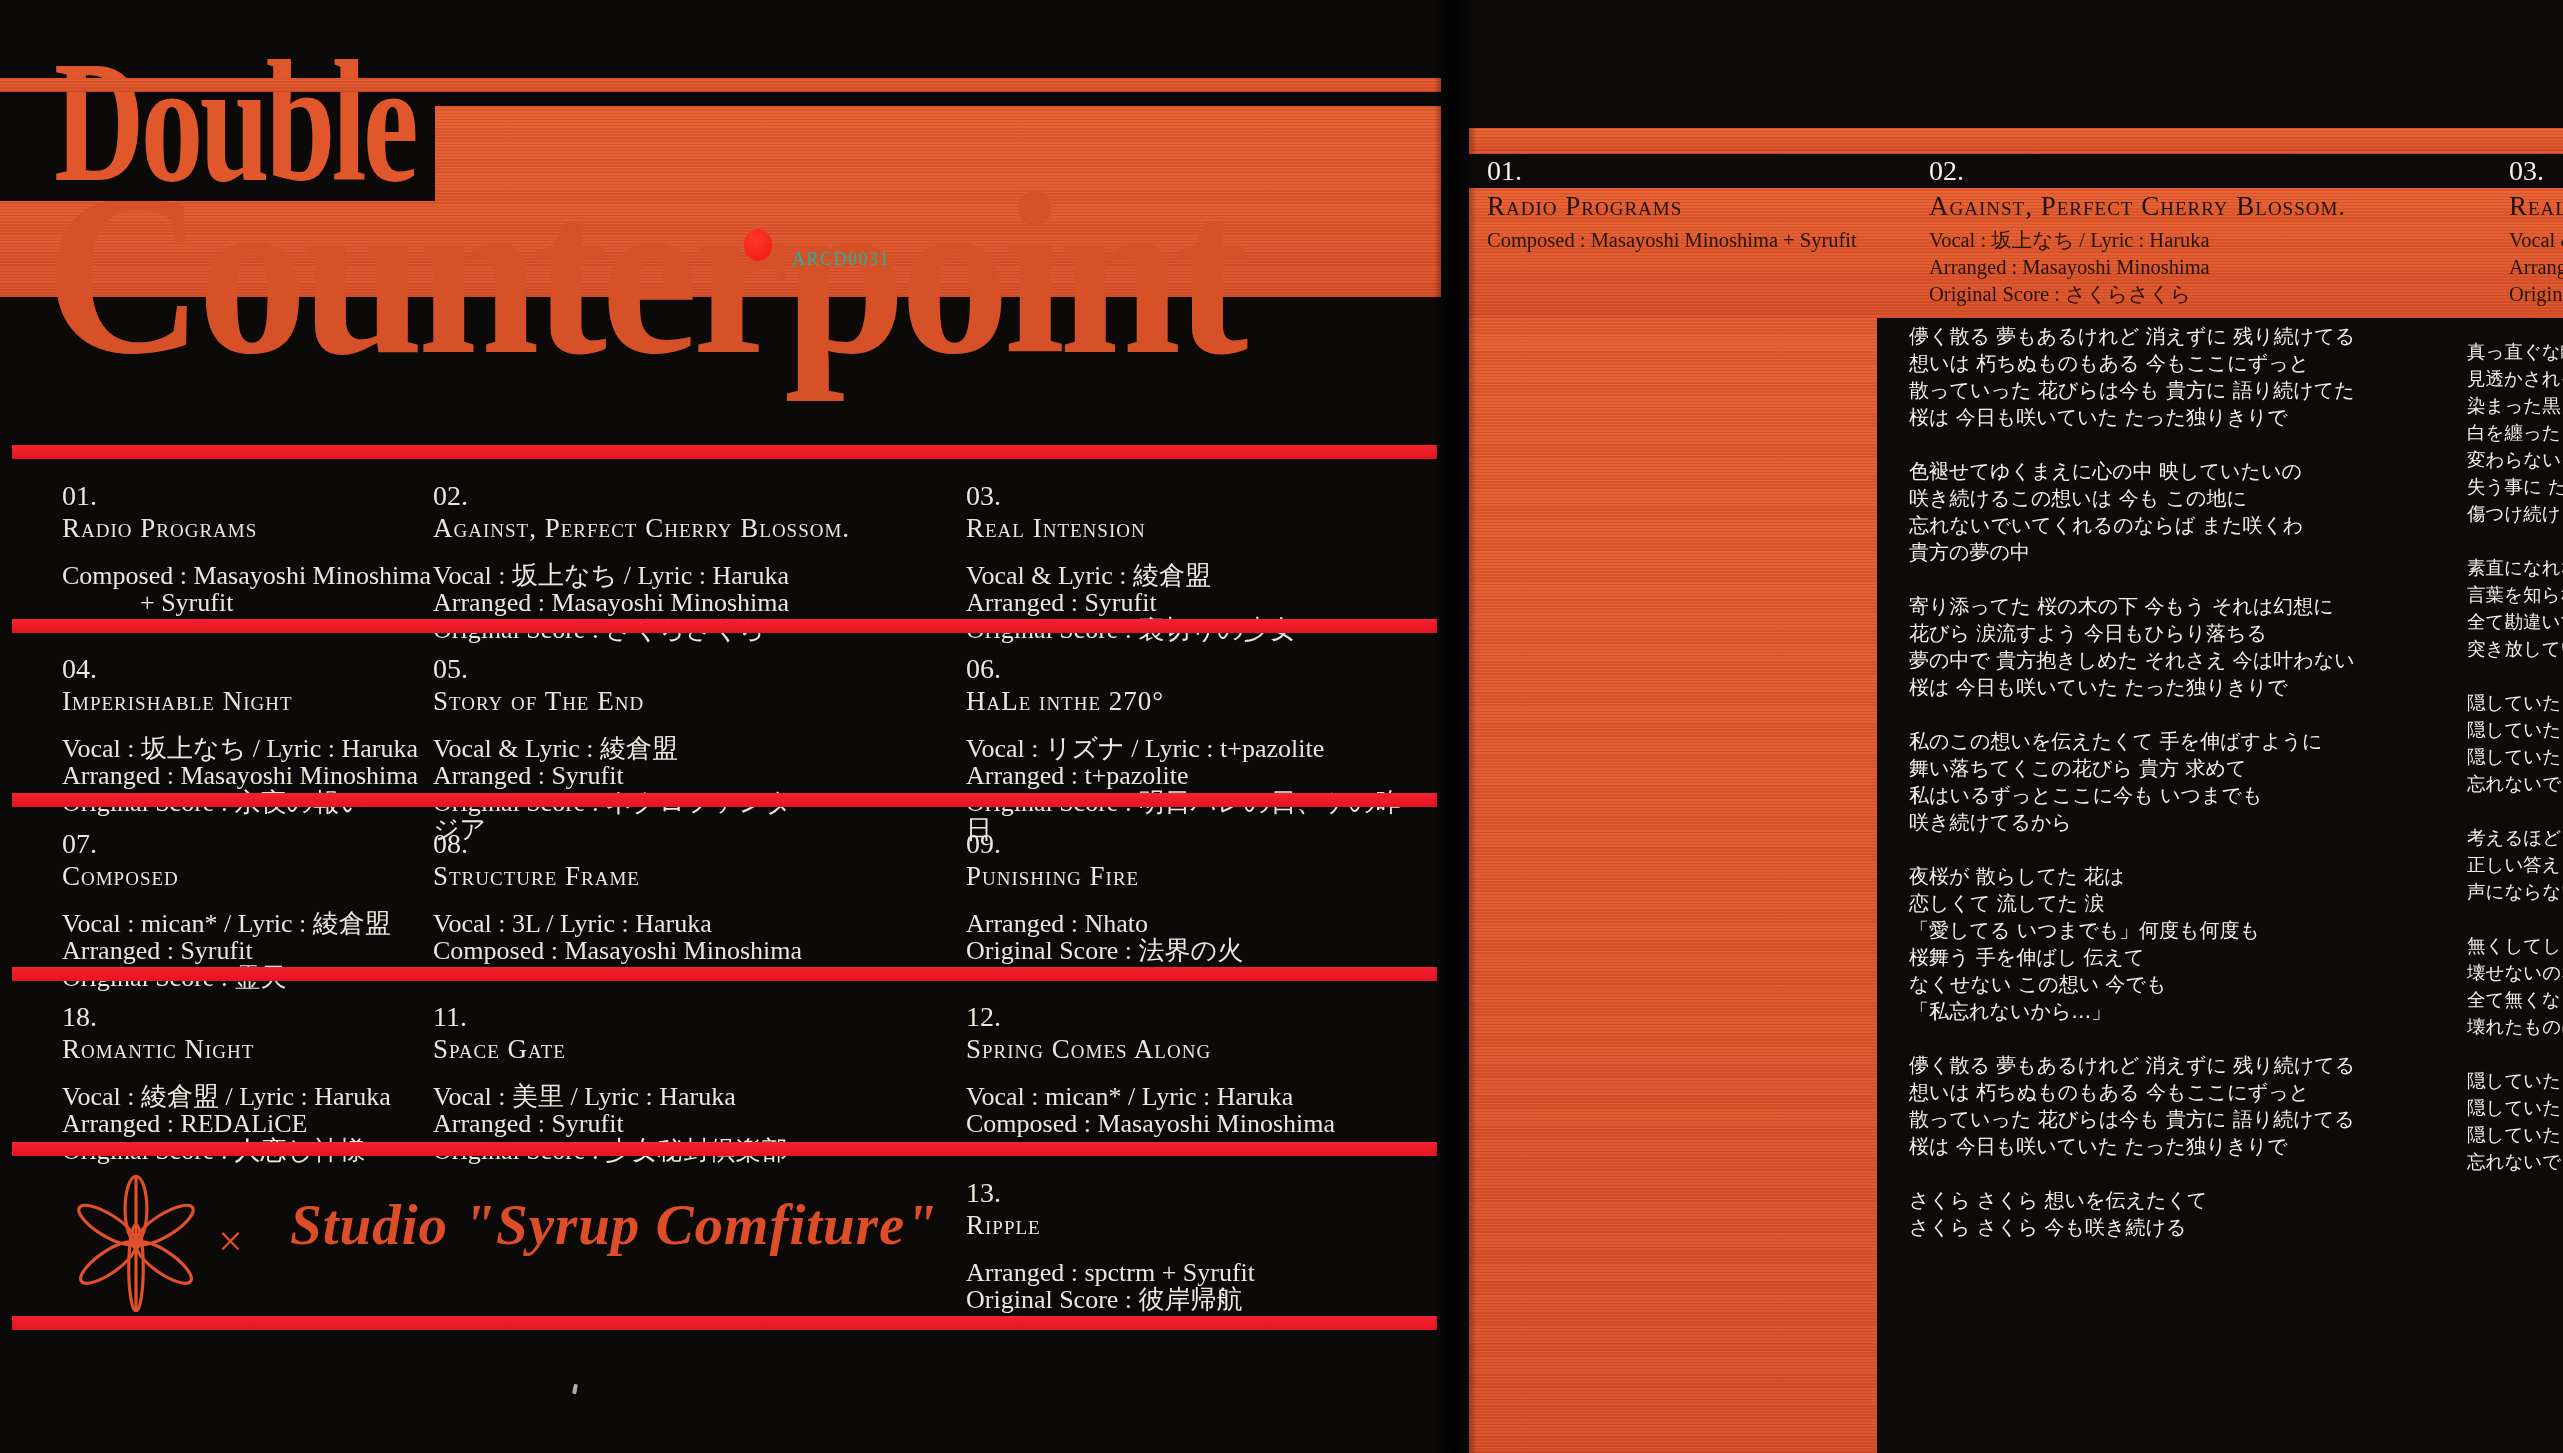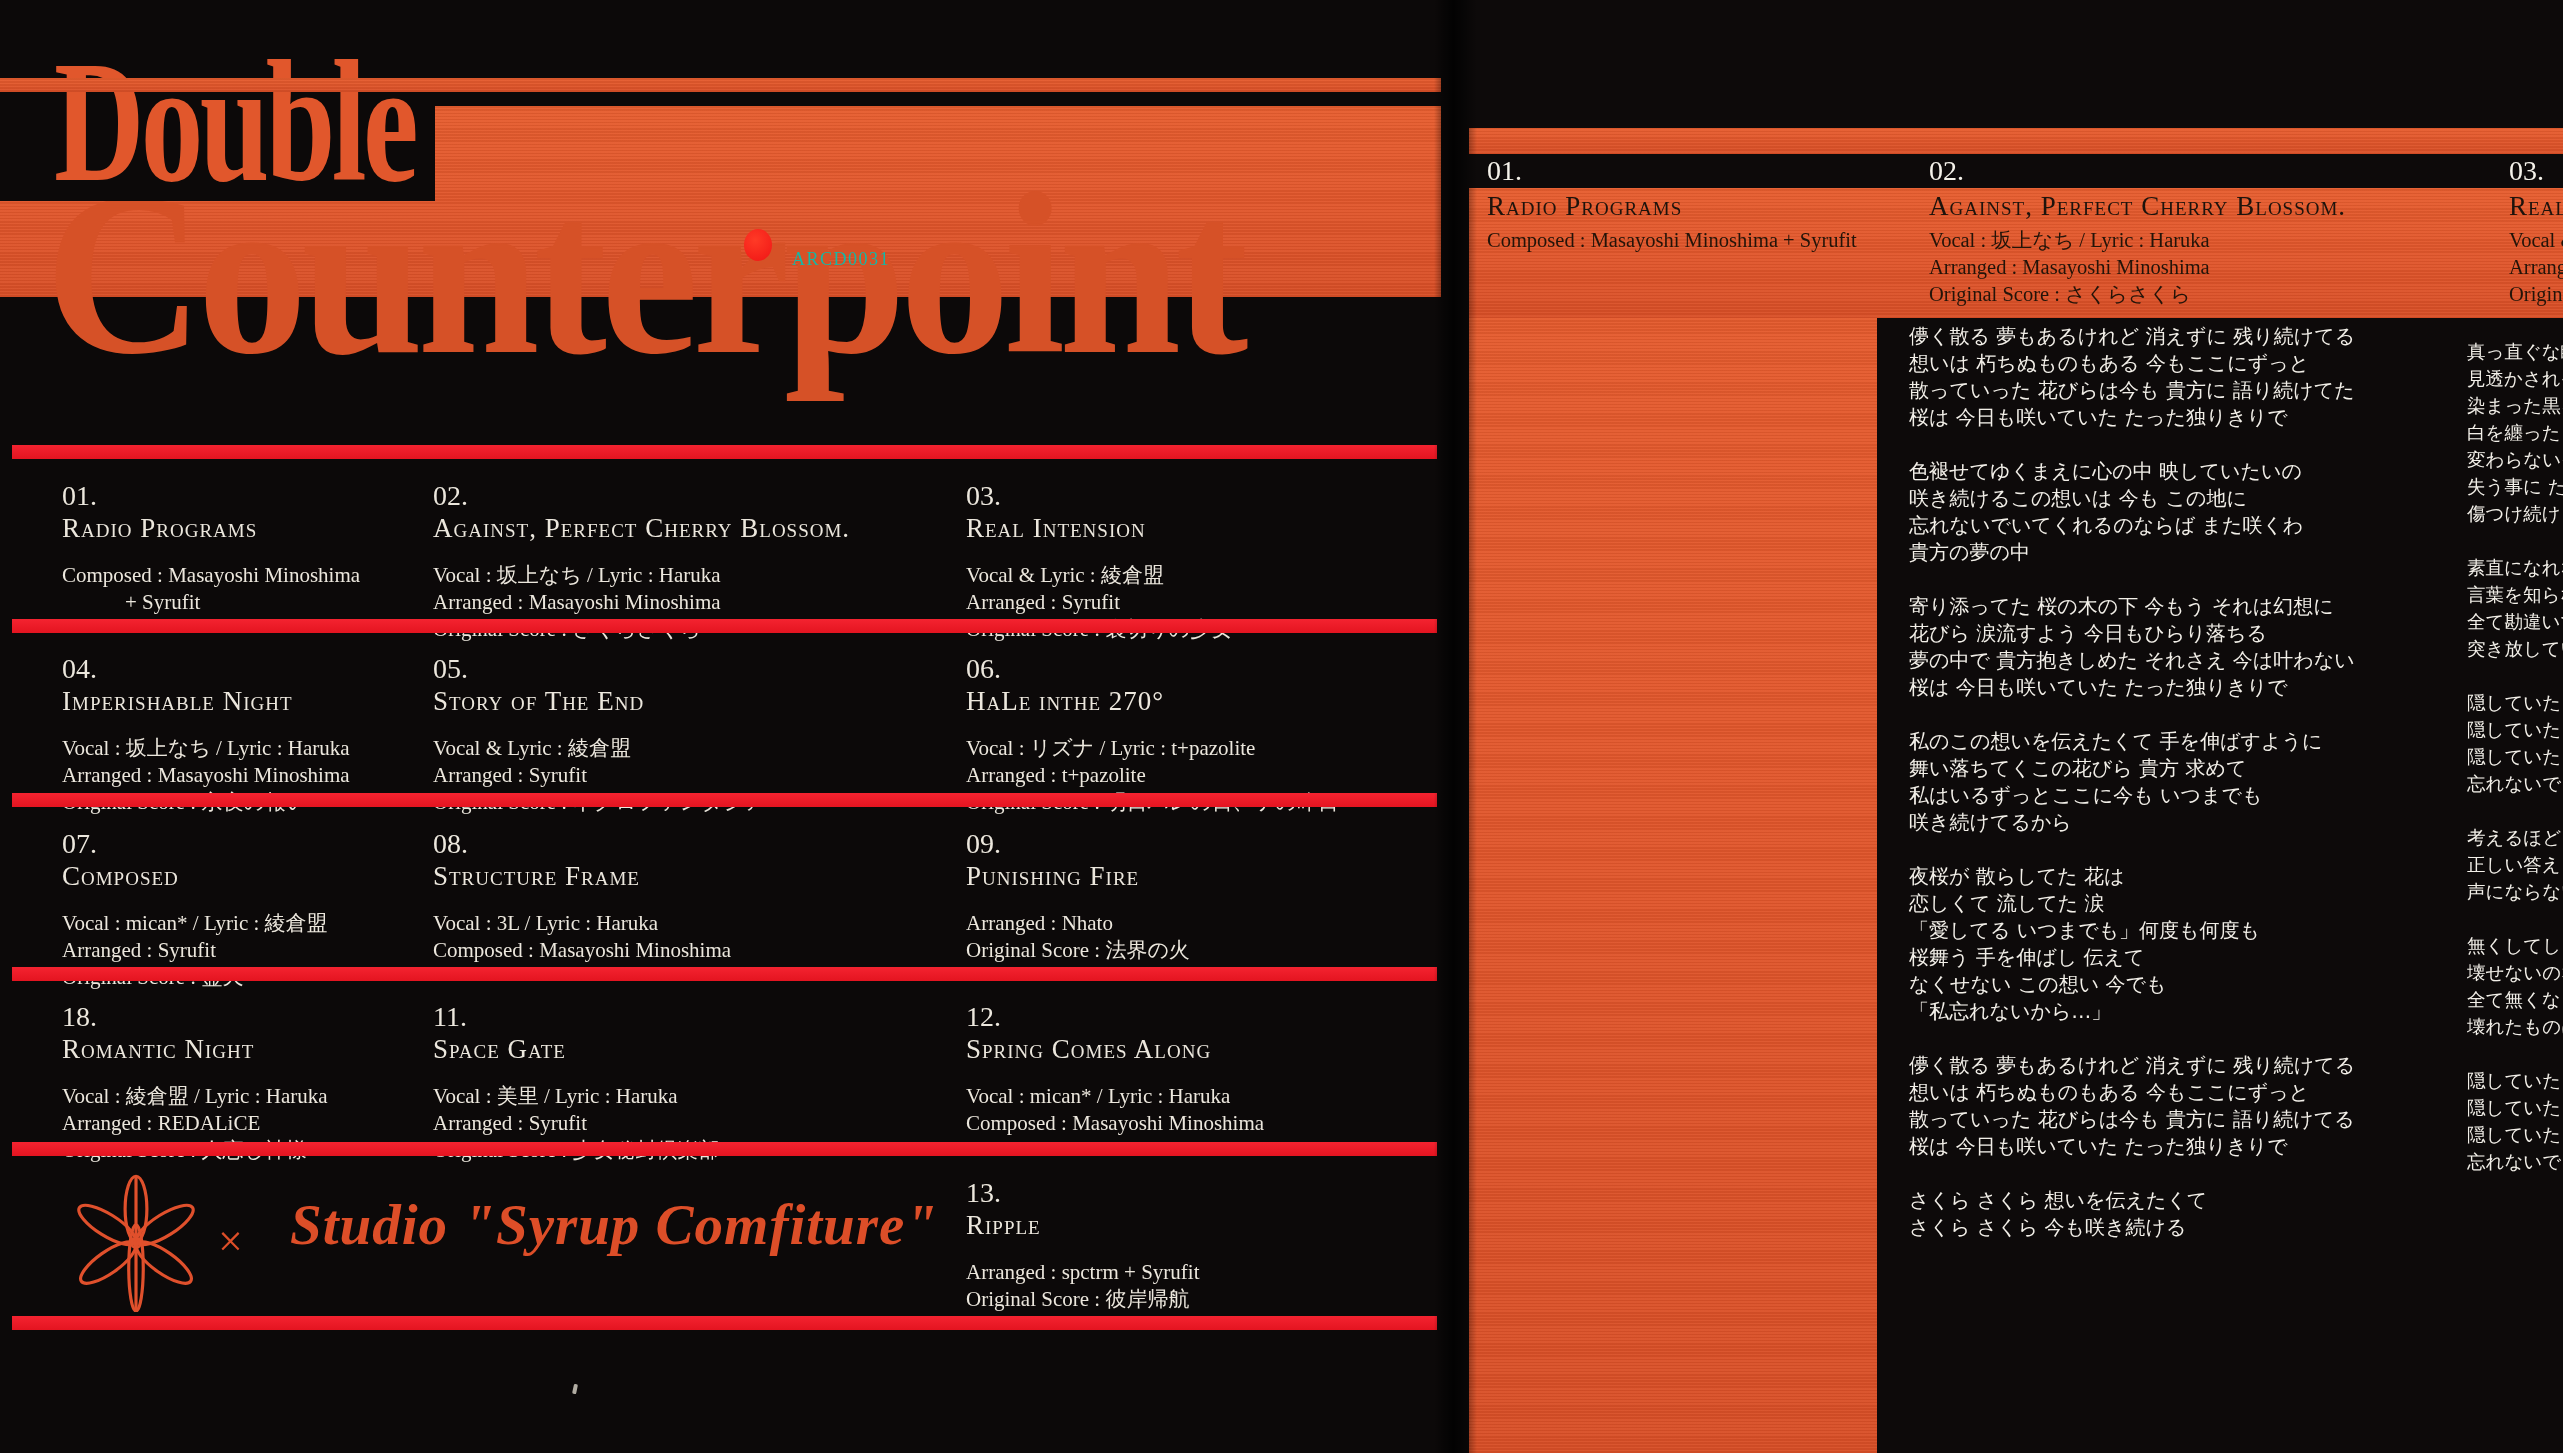--- a/index.html
+++ b/index.html
@@ -19,21 +19,21 @@
   #title-bottom{left:45px;top:159px;font-size:231px;line-height:231px;font-weight:bold;
      color:#d65127;transform:scaleX(.95);transform-origin:left top;letter-spacing:-6.2px;
      white-space:nowrap;z-index:2;}
   #catalog-dot{left:744px;top:229px;width:28px;height:32px;border-radius:50%;
      background:radial-gradient(circle at 40% 35%,#ff3a26,#f01414);z-index:4;}
   #catalog-no{left:792px;top:249px;font-size:18px;letter-spacing:1.5px;color:#14b8a6;z-index:4;}
   .red-bar{left:12.3px;width:1425px;height:14.4px;background:linear-gradient(180deg,#f42330,#e41420);z-index:5;}
   .track-cell{width:379px;color:#ece7dd;}
   .tnum{font-size:28px;line-height:32px;}
   .ttitle{font-size:27px;line-height:33px;font-variant:small-caps;letter-spacing:1px;}
-  .tcredits{margin-top:17.4px;font-size:21px;line-height:27px;white-space:pre-wrap;}
+  .tcredits{margin-top:17.4px;font-size:26px;line-height:27px;white-space:pre-wrap;}
   .c1{left:62px;} .c2{left:433px;} .c3{left:966px;}
   
   #logo-flower{left:77px;top:1174px;width:118px;height:138px;}
   #logo-x{left:218px;top:1216px;font-size:44px;color:#dd4e28;font-family:"Liberation Serif",serif;}
   #logo-studio{left:290px;top:1194px;font-size:57px;line-height:62px;color:#dd4e28;
      font-style:italic;font-weight:bold;letter-spacing:1px;white-space:nowrap;}
   #staple{left:573px;top:1384px;width:3.6px;height:10.3px;background:#cfc9bd;opacity:.85;
      transform:rotate(12deg);border-radius:1.5px;}
   
   #gutter{left:1434px;top:0;width:43px;height:1453px;z-index:9;

